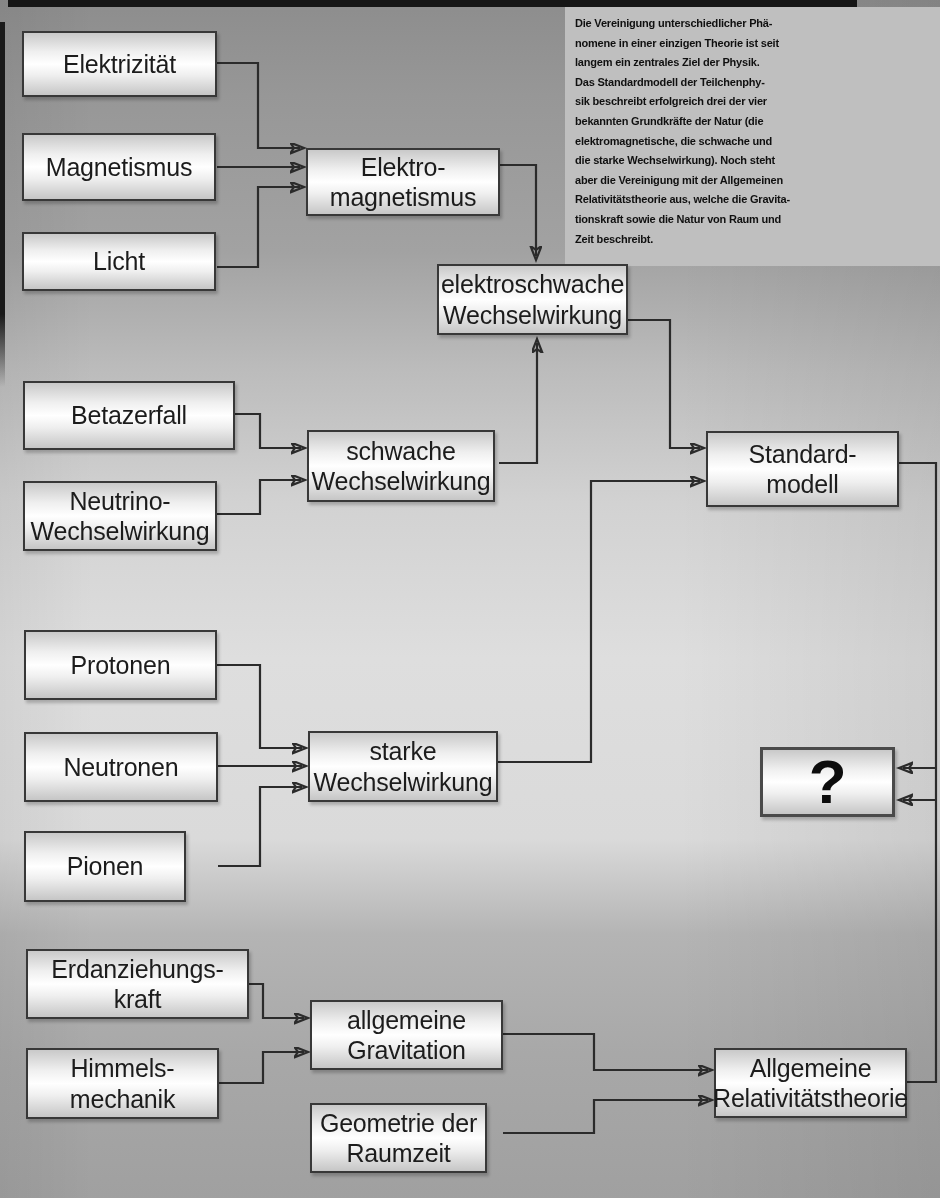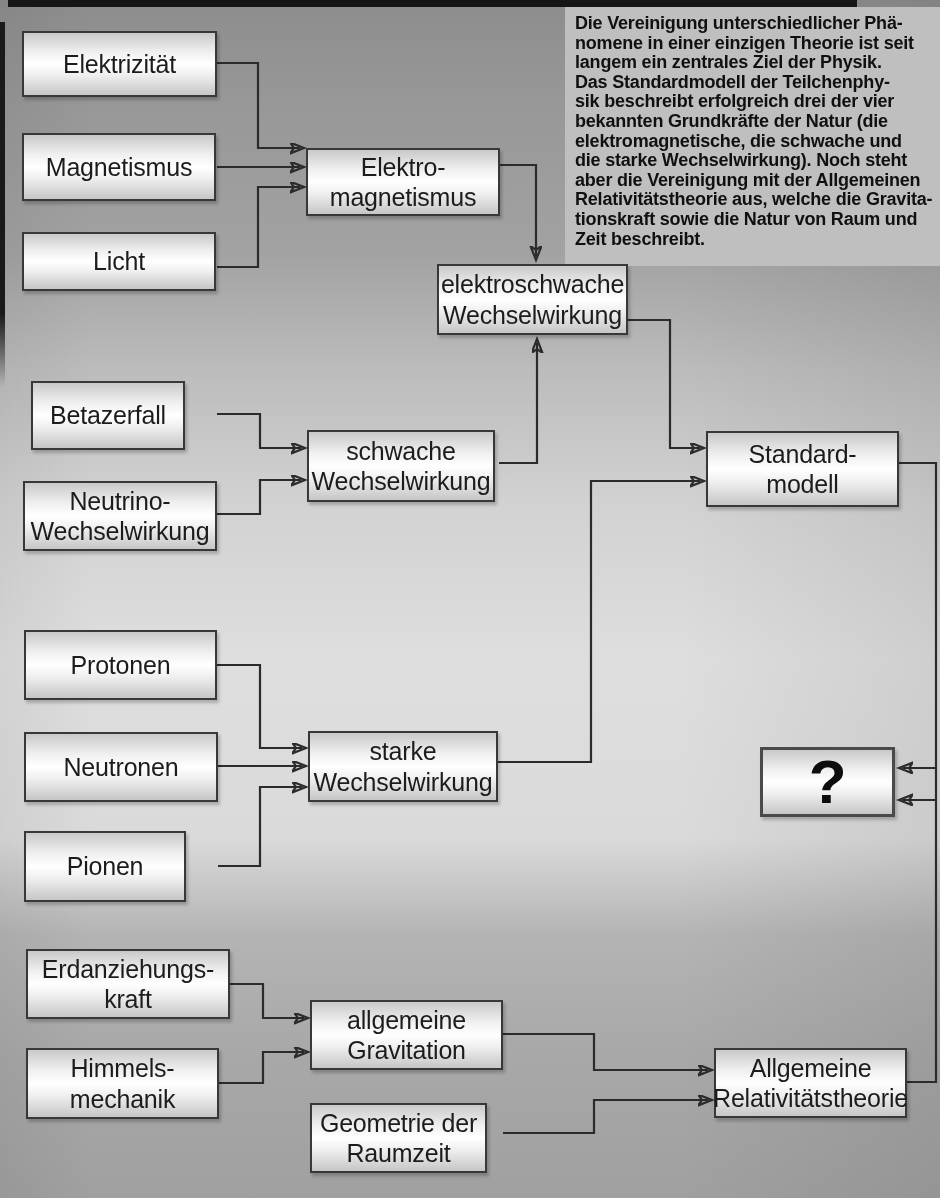--- a/index.html
+++ b/index.html
@@ -24,21 +24,21 @@
     white-space:pre-line; font-size:25px; line-height:1.22;
     color:#1c1c1c; letter-spacing:-0.2px;
   }
   .qbox { border-width:3px; border-color:#4a4a4a; }
   .qbox .node-label { font-size:62px; font-weight:700; line-height:0.95; color:#0d0d0d; }
   .info-panel {
     position:absolute; left:565px; top:7px; width:375px; height:259px;
     background:#bfbfbf; box-sizing:border-box; padding:7px 6px 0 10px;
   }
   .info-text {
-    white-space:pre-line; font-weight:700; font-size:18px;
+    white-space:pre-line; font-weight:700; font-size:11px;
     line-height:19.6px; color:#101010; letter-spacing:-0.2px;
   }
   .connector-layer { position:absolute; left:0; top:0; pointer-events:none; }
   .connector-layer path { fill:none; stroke:#2b2b2b; stroke-width:2.2; }
   .scan-strip-top { position:absolute; left:8px; top:0; width:849px; height:7px; background:#161616; }
   .scan-strip-left {
     position:absolute; left:0; top:22px; width:5px; height:365px;
     background:linear-gradient(180deg, #1a1a1a 0%, #1a1a1a 80%, rgba(26,26,26,0) 100%);
   }
 </style>
@@ -102,21 +102,21 @@
     <span class="node-label">Licht</span>
   </div>
   <div class="node" style="left:306px; top:148px; width:194px; height:68px">
     <span class="node-label">Elektro-
 magnetismus</span>
   </div>
   <div class="node" style="left:437px; top:264px; width:191px; height:71px">
     <span class="node-label">elektroschwache
 Wechselwirkung</span>
   </div>
-  <div class="node" style="left:31px; top:381px; width:154px; height:69px">
+  <div class="node" style="left:23px; top:381px; width:212px; height:69px">
     <span class="node-label">Betazerfall</span>
   </div>
   <div class="node" style="left:23px; top:481px; width:194px; height:70px">
     <span class="node-label">Neutrino-
 Wechselwirkung</span>
   </div>
   <div class="node" style="left:307px; top:430px; width:188px; height:72px">
     <span class="node-label">schwache
 Wechselwirkung</span>
   </div>
@@ -133,21 +133,21 @@
     <span class="node-label">starke
 Wechselwirkung</span>
   </div>
   <div class="node" style="left:706px; top:431px; width:193px; height:76px">
     <span class="node-label">Standard-
 modell</span>
   </div>
   <div class="node qbox" style="left:760px; top:747px; width:135px; height:70px">
     <span class="node-label">?</span>
   </div>
-  <div class="node" style="left:26px; top:949px; width:204px; height:70px">
+  <div class="node" style="left:26px; top:949px; width:223px; height:70px">
     <span class="node-label">Erdanziehungs-
 kraft</span>
   </div>
   <div class="node" style="left:26px; top:1048px; width:193px; height:71px">
     <span class="node-label">Himmels-
 mechanik</span>
   </div>
   <div class="node" style="left:310px; top:1000px; width:193px; height:70px">
     <span class="node-label">allgemeine
 Gravitation</span>

